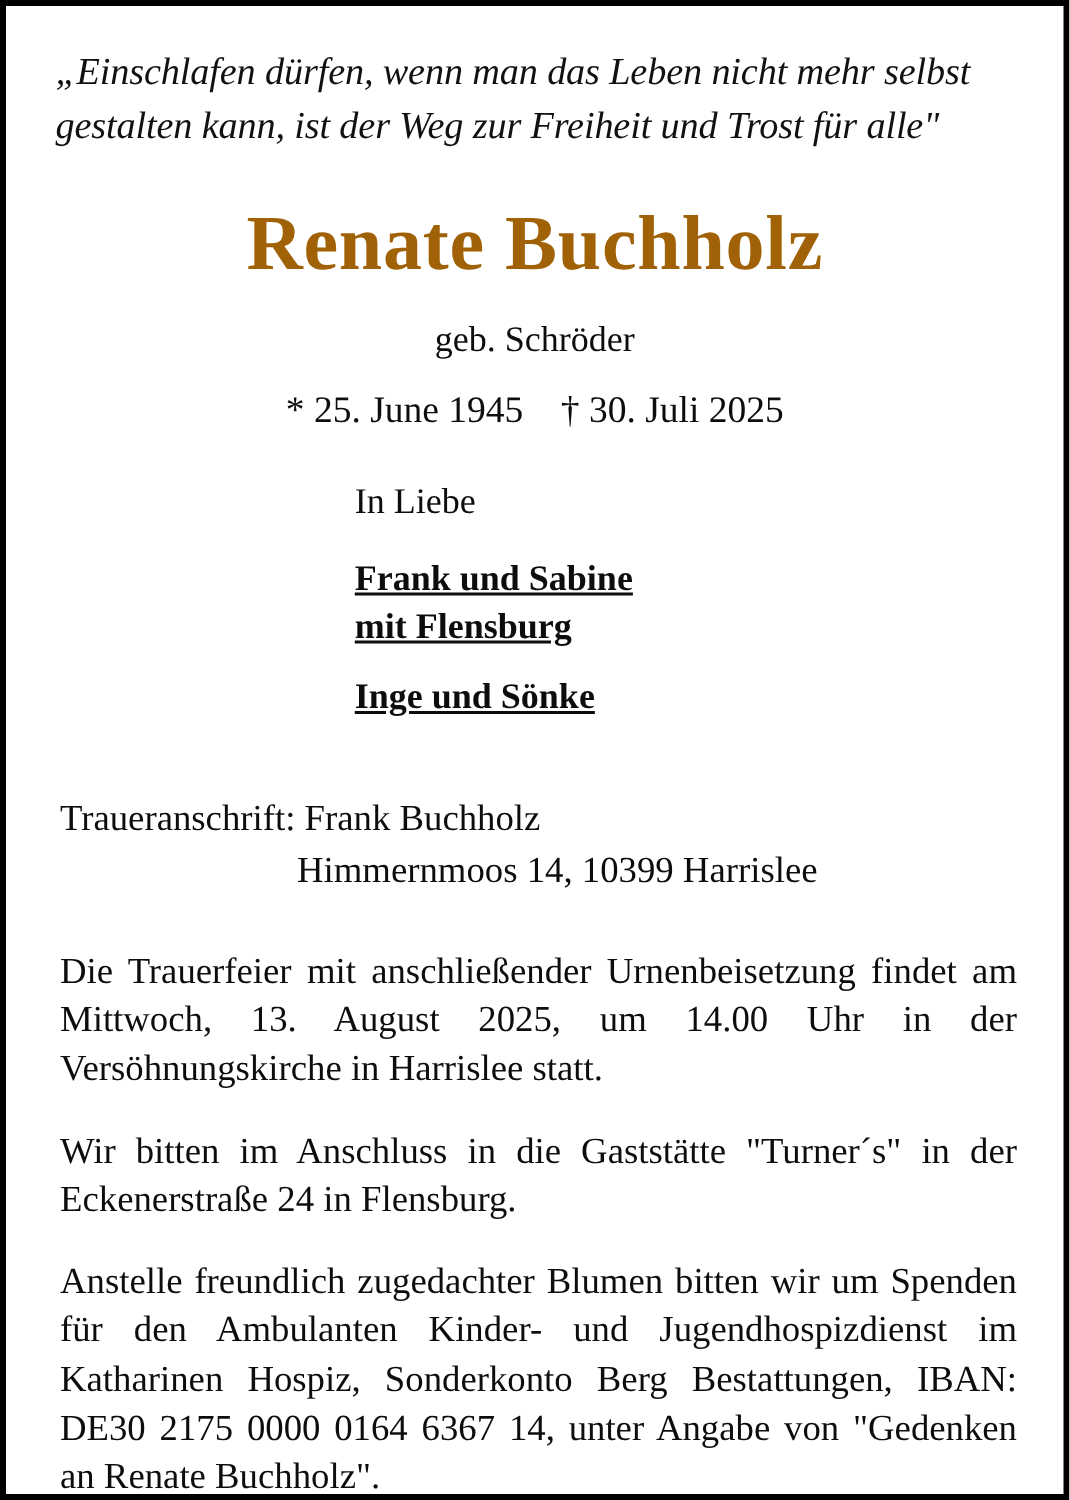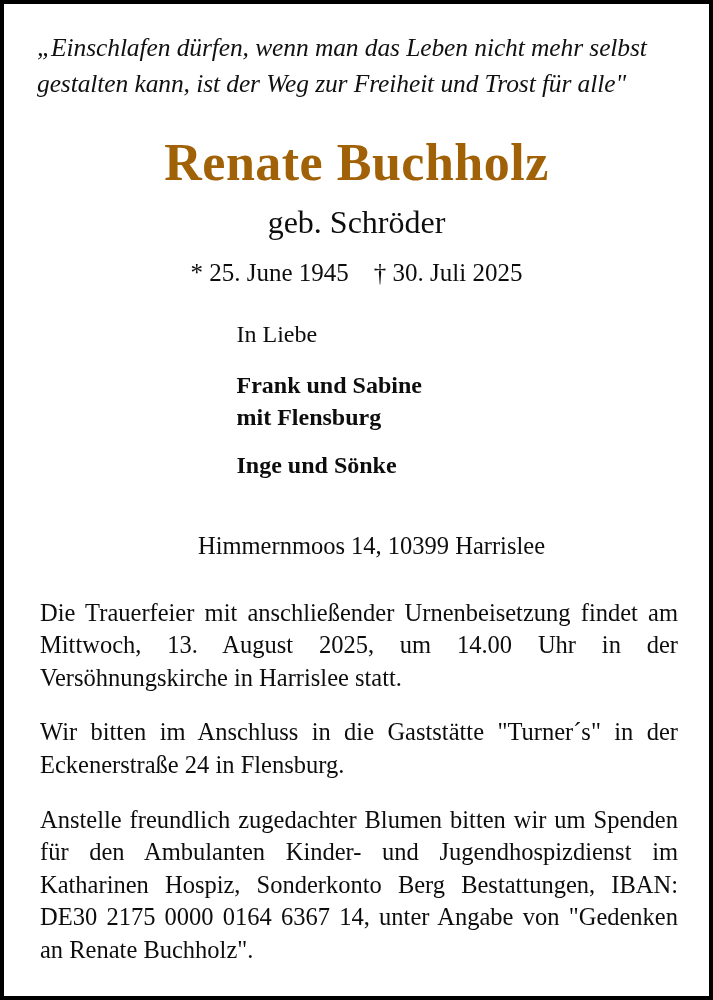--- a/index.html
+++ b/index.html
@@ -49,23 +49,23 @@
     margin-top: 34px;
     text-align: center;
     font-weight: bold;
     font-size: 52px;
     line-height: 1.05;
     letter-spacing: 0.5px;
     color: #a16207;
   }
 
   .maiden {
-    margin-top: 12px;
+    margin-top: 22px;
     text-align: center;
-    font-size: 32px;
+    font-size: 24px;
     line-height: 1.2;
   }
 
   .dates {
     margin-top: 17px;
     text-align: center;
     font-size: 25px;
     line-height: 1.2;
     white-space: pre;
   }
@@ -85,21 +85,21 @@
     line-height: 1.2;
     margin-bottom: 21px;
   }
   .fam-group {
     font-weight: bold;
     font-size: 24px;
     line-height: 1.33;
     margin-bottom: 16px;
   }
   .fam-group:last-child { margin-bottom: 0; }
-  .fam-group .l { display: block; }
+  .fam-group .l { display: block; text-decoration: underline; }
 
   
   .address {
     margin-top: 47px;
     font-size: 24.5px;
     line-height: 1.42;
     padding-left: 7px;
   }
   .address .line2 { display: block; padding-left: 158px; }
 
@@ -143,20 +143,21 @@
           <span class="l">Frank und Sabine</span>
           <span class="l">mit Flensburg</span>
         </div>
         <div class="fam-group">
           <span class="l">Inge und Sönke</span>
         </div>
       </div>
     </div>
 
     <div class="address">
+      <span class="line1">Traueranschrift: Frank Buchholz</span>
       <span class="line2">Himmernmoos 14, 10399 Harrislee</span>
     </div>
 
     <div class="body">
       <p class="para">Die Trauerfeier mit anschließender Urnenbeisetzung findet am Mittwoch, 13. August 2025, um 14.00 Uhr in der Versöhnungskirche in Harrislee statt.</p>
       <p class="para">Wir bitten im Anschluss in die Gaststätte "Turner´s" in der Eckenerstraße 24 in Flensburg.</p>
       <p class="para">Anstelle freundlich zugedachter Blumen bitten wir um Spenden für den Ambulanten Kinder- und Jugendhospizdienst im Katharinen Hospiz, Sonderkonto Berg Bestattungen, IBAN: DE30 2175 0000 0164 6367 14, unter Angabe von "Gedenken an Renate Buchholz".</p>
     </div>
 
   </div>

